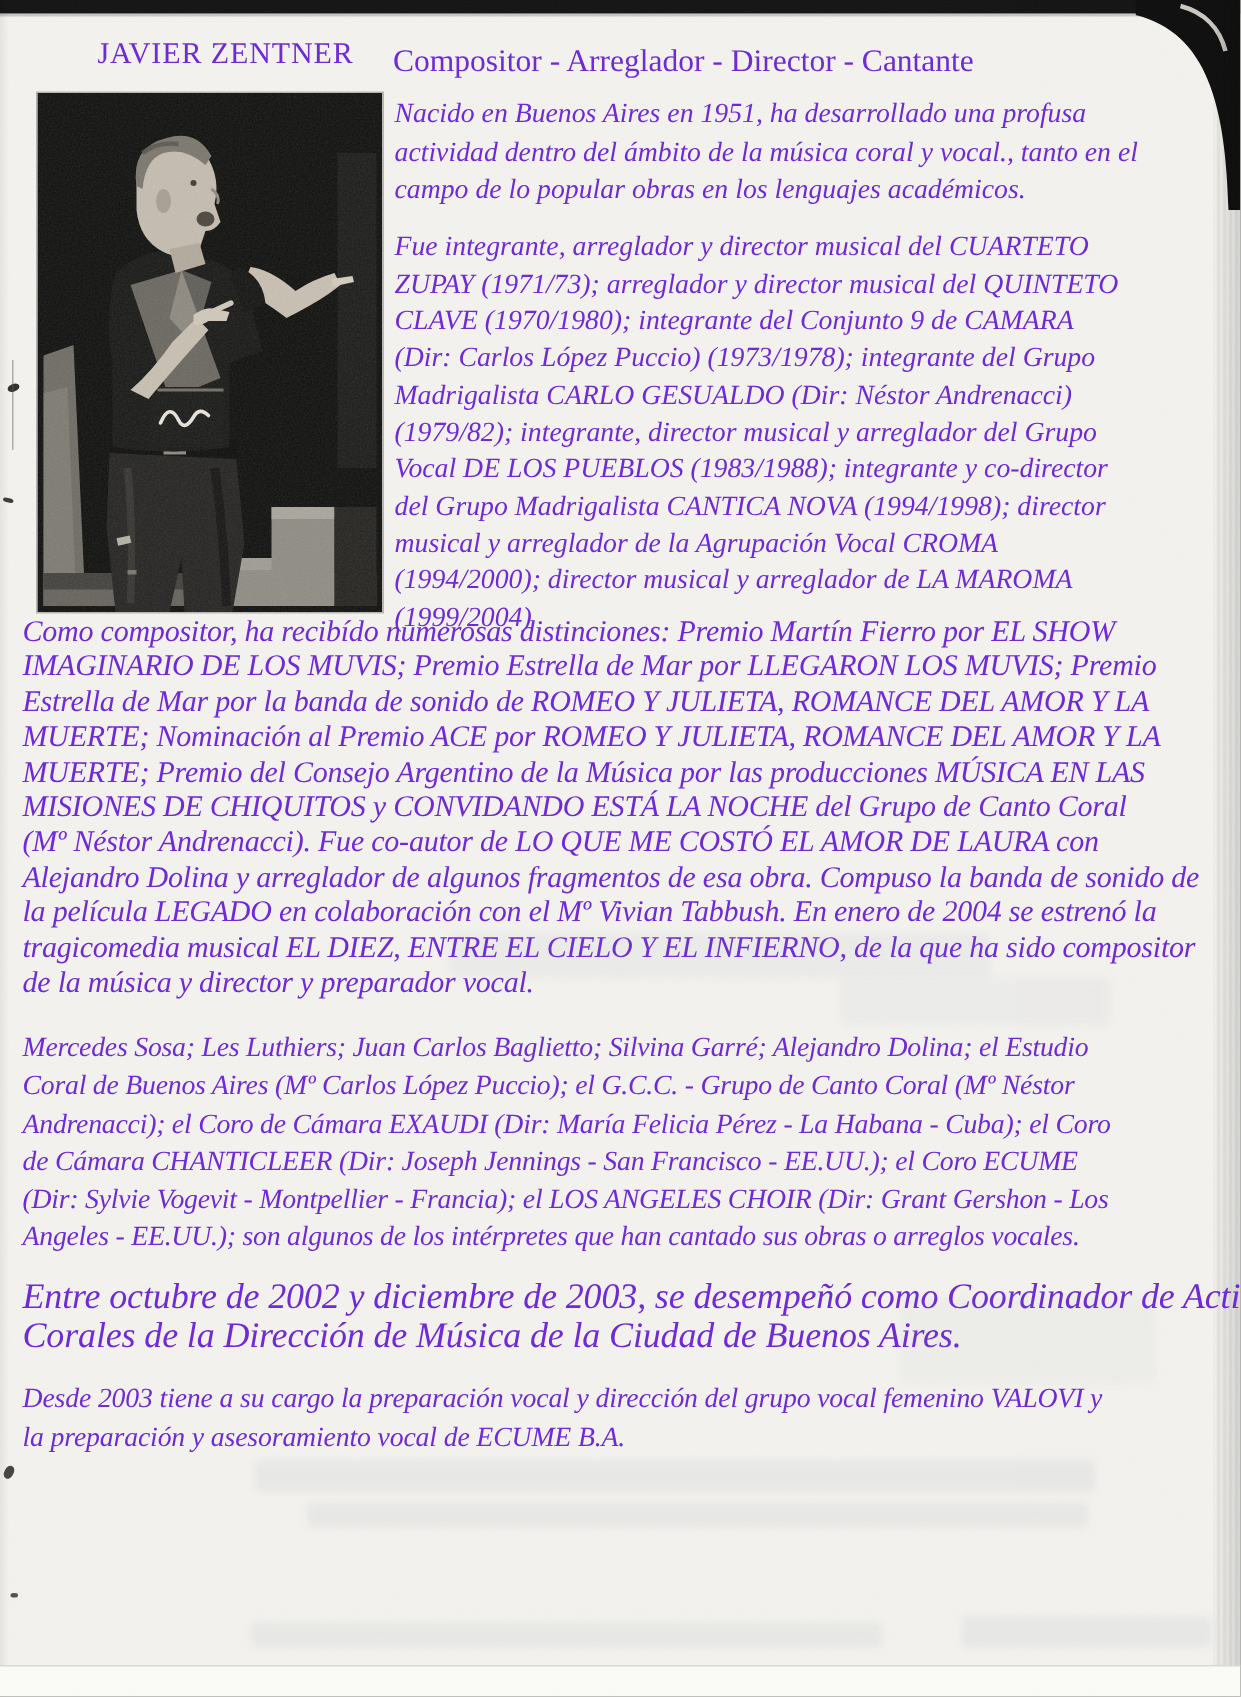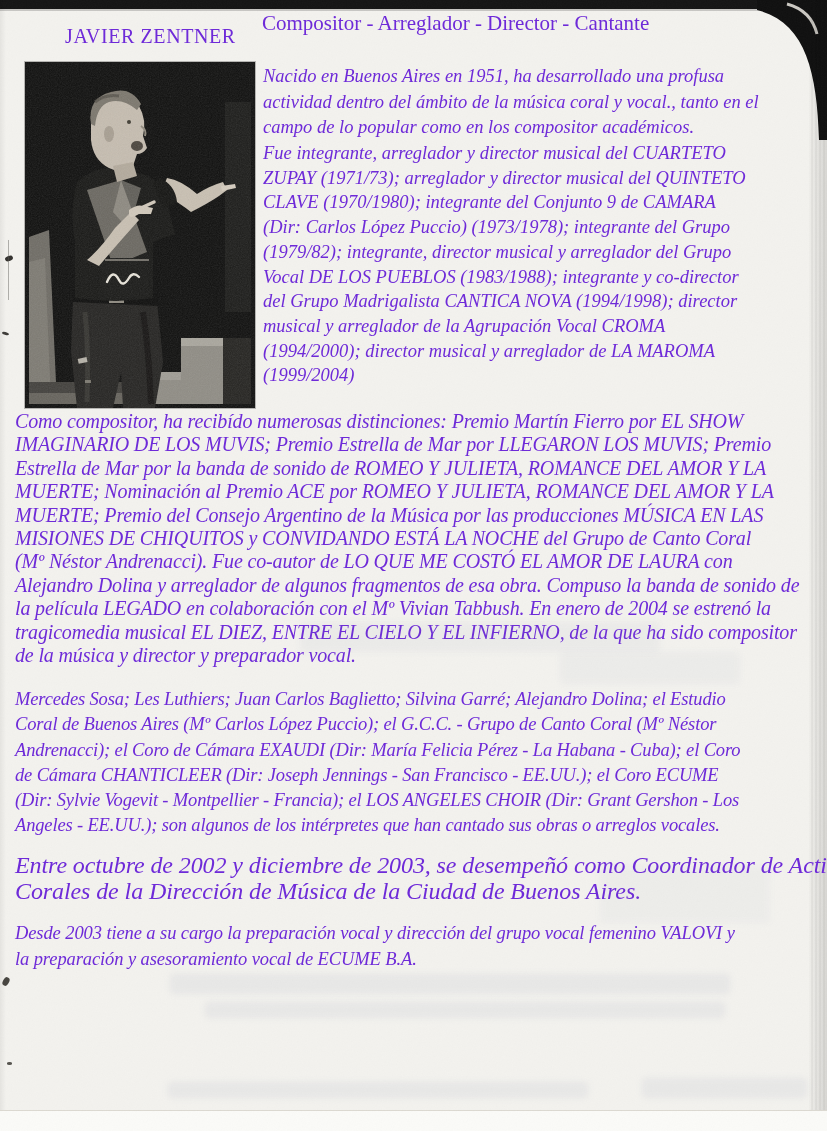--- a/index.html
+++ b/index.html
@@ -18,28 +18,28 @@
     background:
       repeating-linear-gradient(90deg, rgba(0,0,0,0.015) 0 2px, rgba(0,0,0,0.055) 2px 4px),
       linear-gradient(90deg, rgba(0,0,0,0) 0%, rgba(0,0,0,0.10) 100%);
   }
   .bottom-edge{position:absolute;left:0;bottom:0;width:827px;height:20px;background:#fbfbf8;border-top:1px solid #dcd9d1;}
   .left-edge{position:absolute;left:0;top:0;width:6px;height:1131px;background:linear-gradient(90deg, rgba(0,0,0,0.06), rgba(0,0,0,0));}
   .speck{position:absolute;background:#33312e;border-radius:45%;}
   .scratch{position:absolute;width:1px;background:rgba(90,88,84,.45);}
   
   .name-header{position:absolute;left:65px;top:25px;font-size:20px;letter-spacing:.6px;white-space:nowrap;}
-  .roles-header{position:absolute;left:262px;top:11px;font-size:21px;white-space:nowrap;}
+  .roles-header{position:absolute;left:262px;top:28px;font-size:21px;white-space:nowrap;}
   
   .photo{position:absolute;left:25px;top:62px;width:230px;height:346px;margin:0;box-shadow:0 0 0 1px rgba(0,0,0,.25);}
   
   .tblock{position:absolute;white-space:nowrap;}
   .tblock .tline{white-space:nowrap;font-style:italic;}
   #intro{left:263px;top:64px;font-size:18.5px;line-height:25.5px;}
-  #groups{left:263px;top:141px;font-size:18.5px;line-height:24.7px;}
+  #groups{left:263px;top:153px;font-size:18.5px;line-height:24.7px;}
   #awards{left:15px;top:410px;font-size:20px;line-height:23.4px;letter-spacing:-0.15px;}
   #interpreters{left:15px;top:687px;font-size:18.5px;line-height:25.3px;letter-spacing:-0.15px;}
   #coordinator{left:15px;top:852px;font-size:24px;line-height:26px;letter-spacing:-0.1px;}
   #current{left:15px;top:921px;font-size:18.5px;line-height:25.5px;letter-spacing:-0.1px;}
   
   .ghost{position:absolute;background:rgba(120,130,162,.085);filter:blur(3px);border-radius:3px;}
   .grain-overlay{position:absolute;left:0;top:0;pointer-events:none;}
 </style>
 </head>
 <body>
@@ -122,27 +122,28 @@
       <circle cx="104" cy="60" r="2" fill="#3c382f"></circle>
       <path d="M88 104 L108 100 L112 114 L92 120 Z" fill="#b3aa9c"></path>
 
       <rect width="230" height="346" filter="url(#grainF)" opacity="0.14"></rect>
     </svg>
   </figure>
 
   <div class="tblock" id="intro">
       <div class="tline">Nacido en Buenos Aires en 1951, ha desarrollado una profusa</div>
       <div class="tline">actividad dentro del ámbito de la música coral y vocal., tanto en el</div>
-      <div class="tline">campo de lo popular como en los compositor académicos.</div>
+      <div class="tline">campo de lo popular obras en los lenguajes académicos.</div>
     </div>
   <div class="tblock" id="groups">
       <div class="tline">Fue integrante, arreglador y director musical del CUARTETO</div>
       <div class="tline">ZUPAY (1971/73); arreglador y director musical del QUINTETO</div>
       <div class="tline">CLAVE (1970/1980); integrante del Conjunto 9 de CAMARA</div>
       <div class="tline">(Dir: Carlos López Puccio) (1973/1978); integrante del Grupo</div>
+      <div class="tline">Madrigalista CARLO GESUALDO (Dir: Néstor Andrenacci)</div>
       <div class="tline">(1979/82); integrante, director musical y arreglador del Grupo</div>
       <div class="tline">Vocal DE LOS PUEBLOS (1983/1988); integrante y co-director</div>
       <div class="tline">del Grupo Madrigalista CANTICA NOVA (1994/1998); director</div>
       <div class="tline">musical y arreglador de la Agrupación Vocal CROMA</div>
       <div class="tline">(1994/2000); director musical y arreglador de LA MAROMA</div>
       <div class="tline">(1999/2004)</div>
     </div>
   <div class="tblock" id="awards">
       <div class="tline">Como compositor, ha recibído numerosas distinciones: Premio Martín Fierro por EL SHOW</div>
       <div class="tline">IMAGINARIO DE LOS MUVIS; Premio Estrella de Mar por LLEGARON LOS MUVIS; Premio</div>

